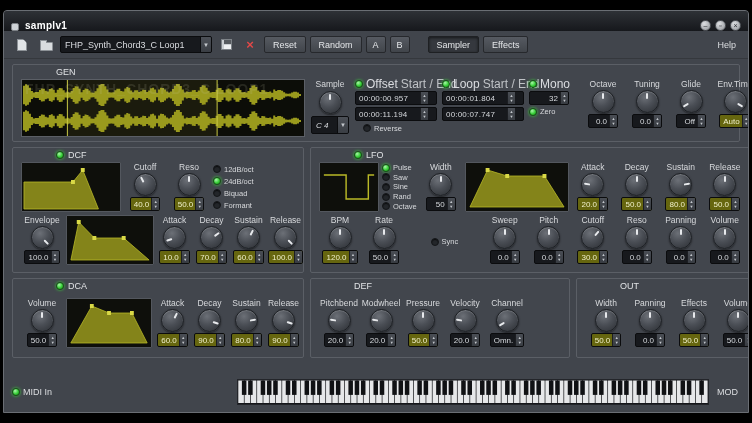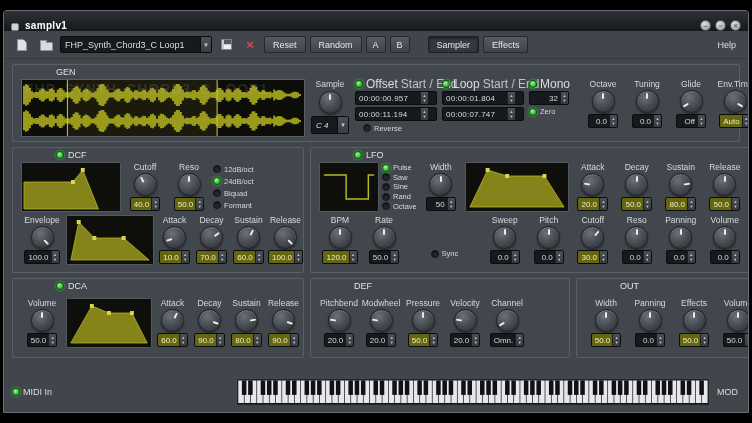--- a/index.html
+++ b/index.html
@@ -108,21 +108,21 @@
   .fadecol{width:48px;display:flex;flex-direction:column;gap:2px;flex:none;}
   .fadecol .spin{width:40px;} .fadecol .spin .val{flex:1;}
   
   .displaybox{background:#0e0f0b;border:1px solid #53575e;border-radius:1px;flex:none;}
   .displaybox svg{width:100%;height:100%;display:block;}
   .filt{width:100px;height:50px;} .env{width:88px;height:50px;}
   .wavebox{width:60px;height:50px;} .env2{width:104px;height:50px;} .env3{width:86px;height:50px;}
   .envfill{fill:#8e8e1c;fill-opacity:.92;stroke:#b9b927;stroke-width:.8;}
   .node{fill:#d9d947;}
   .lfoline{stroke:#b9b927;stroke-width:1.5;fill:none;}
-  .chk.sync{margin-top:34px;}
+  .chk.sync{margin-top:22px;}
   .r3 .subrow{margin-top:5px;}
   
   .bottomrow{margin-top:auto;display:flex;align-items:center;gap:8px;height:28px;}
   .blabel{font-size:9px;color:#dcdee1;white-space:nowrap;}
   .keyboard{margin-left:auto;width:472px;height:26px;background:#101114;
     border:1px solid #23252a;flex:none;}
   .keyboard svg{width:100%;height:100%;display:block;}
   .mod{margin-right:2px;}
 </style>
 </head>

